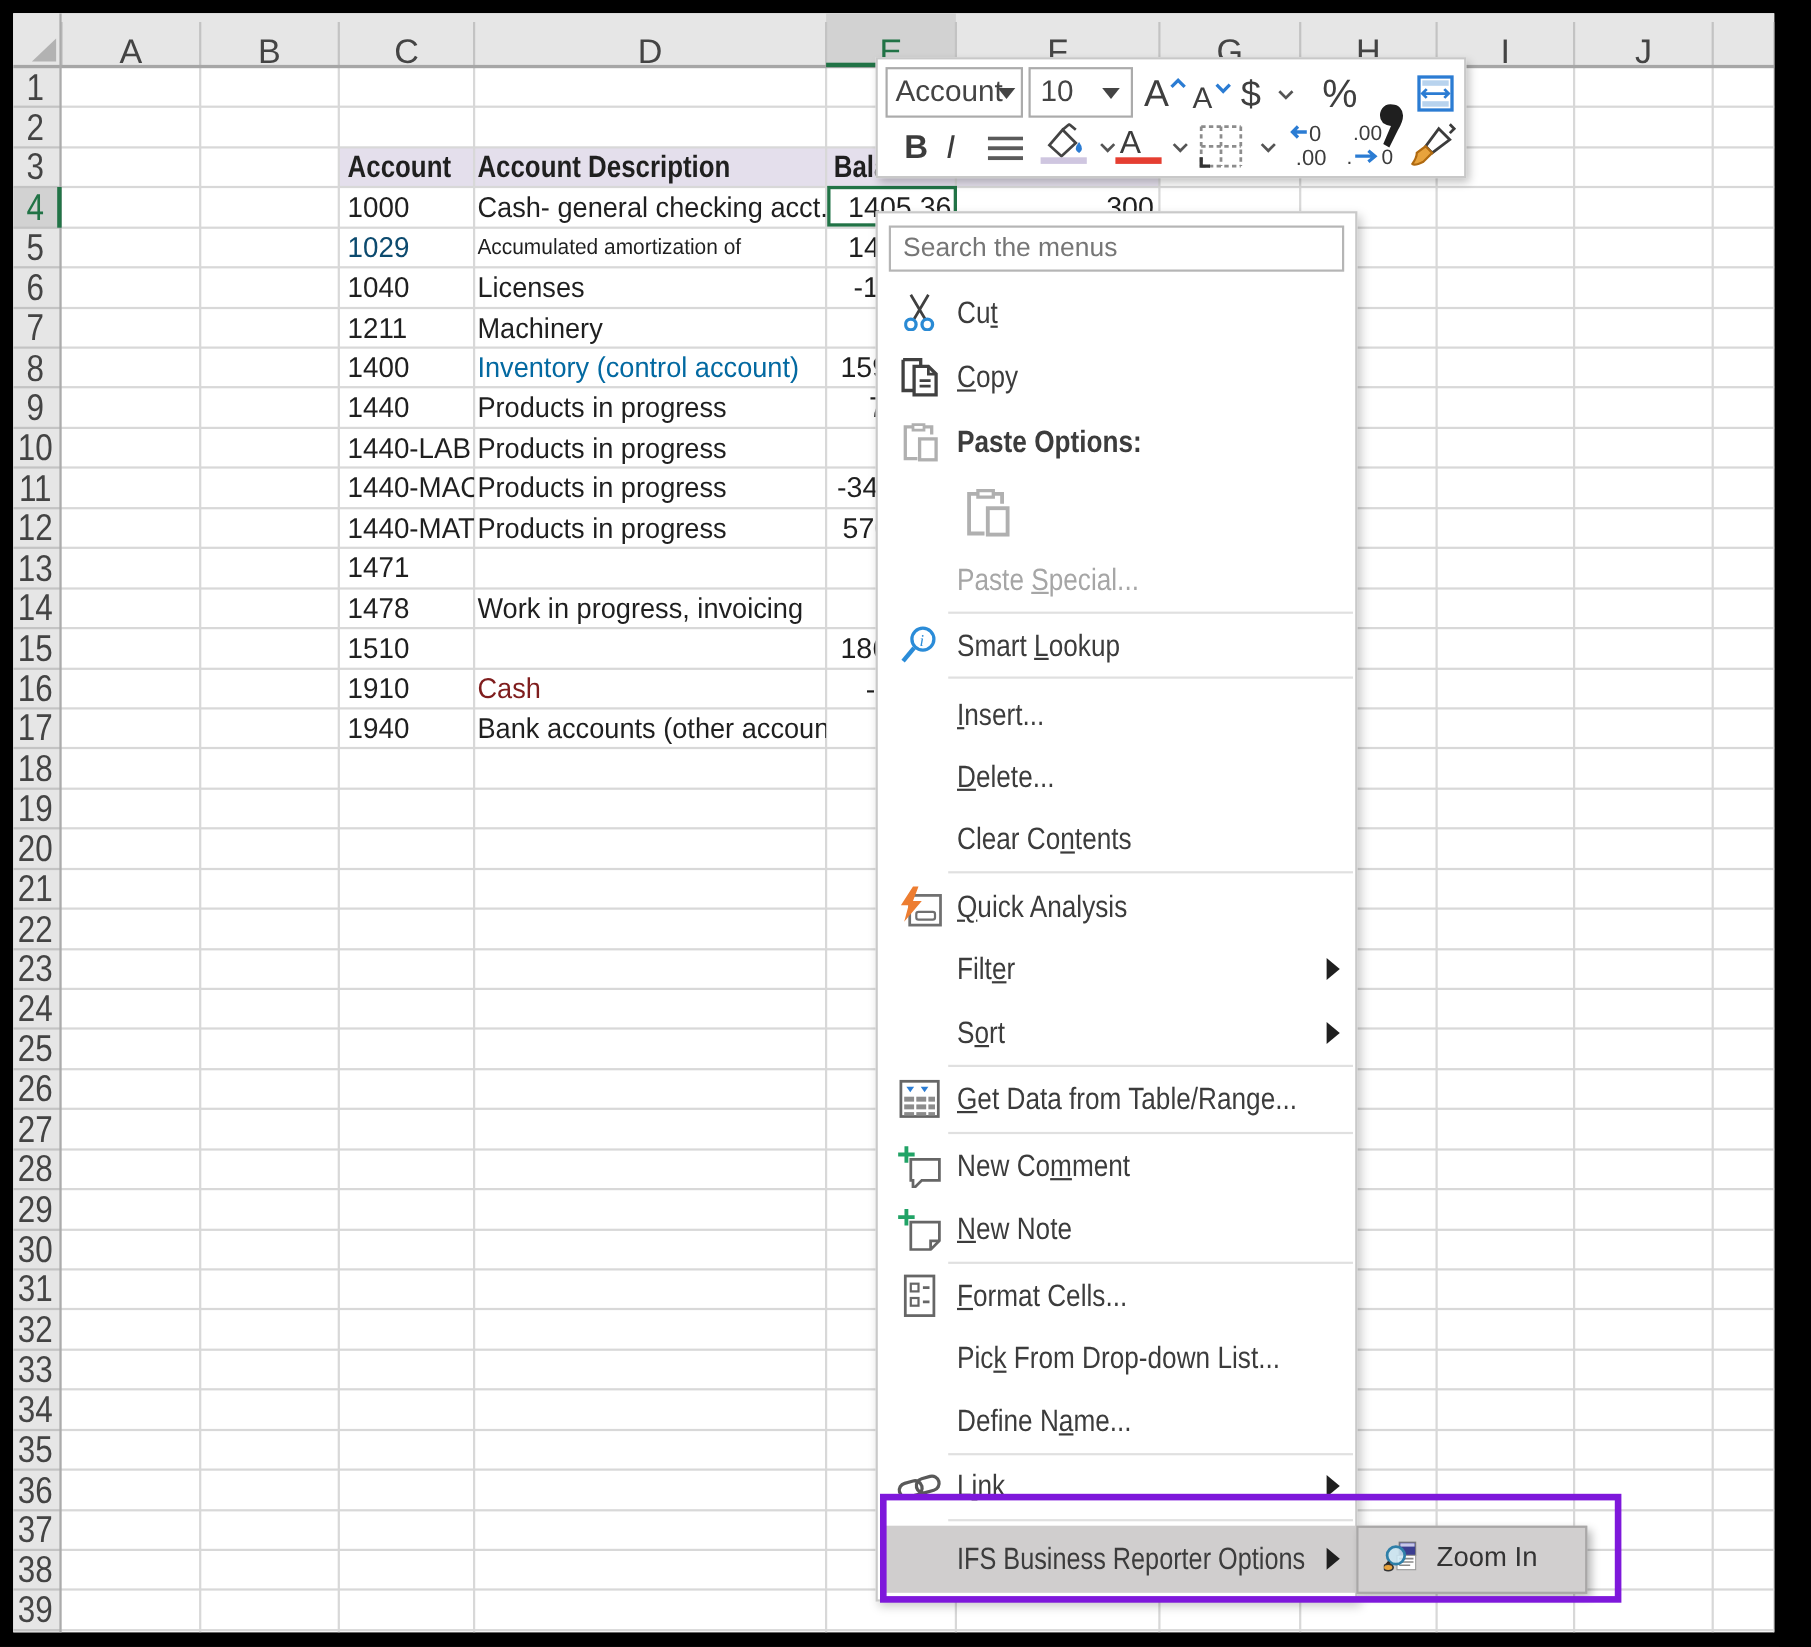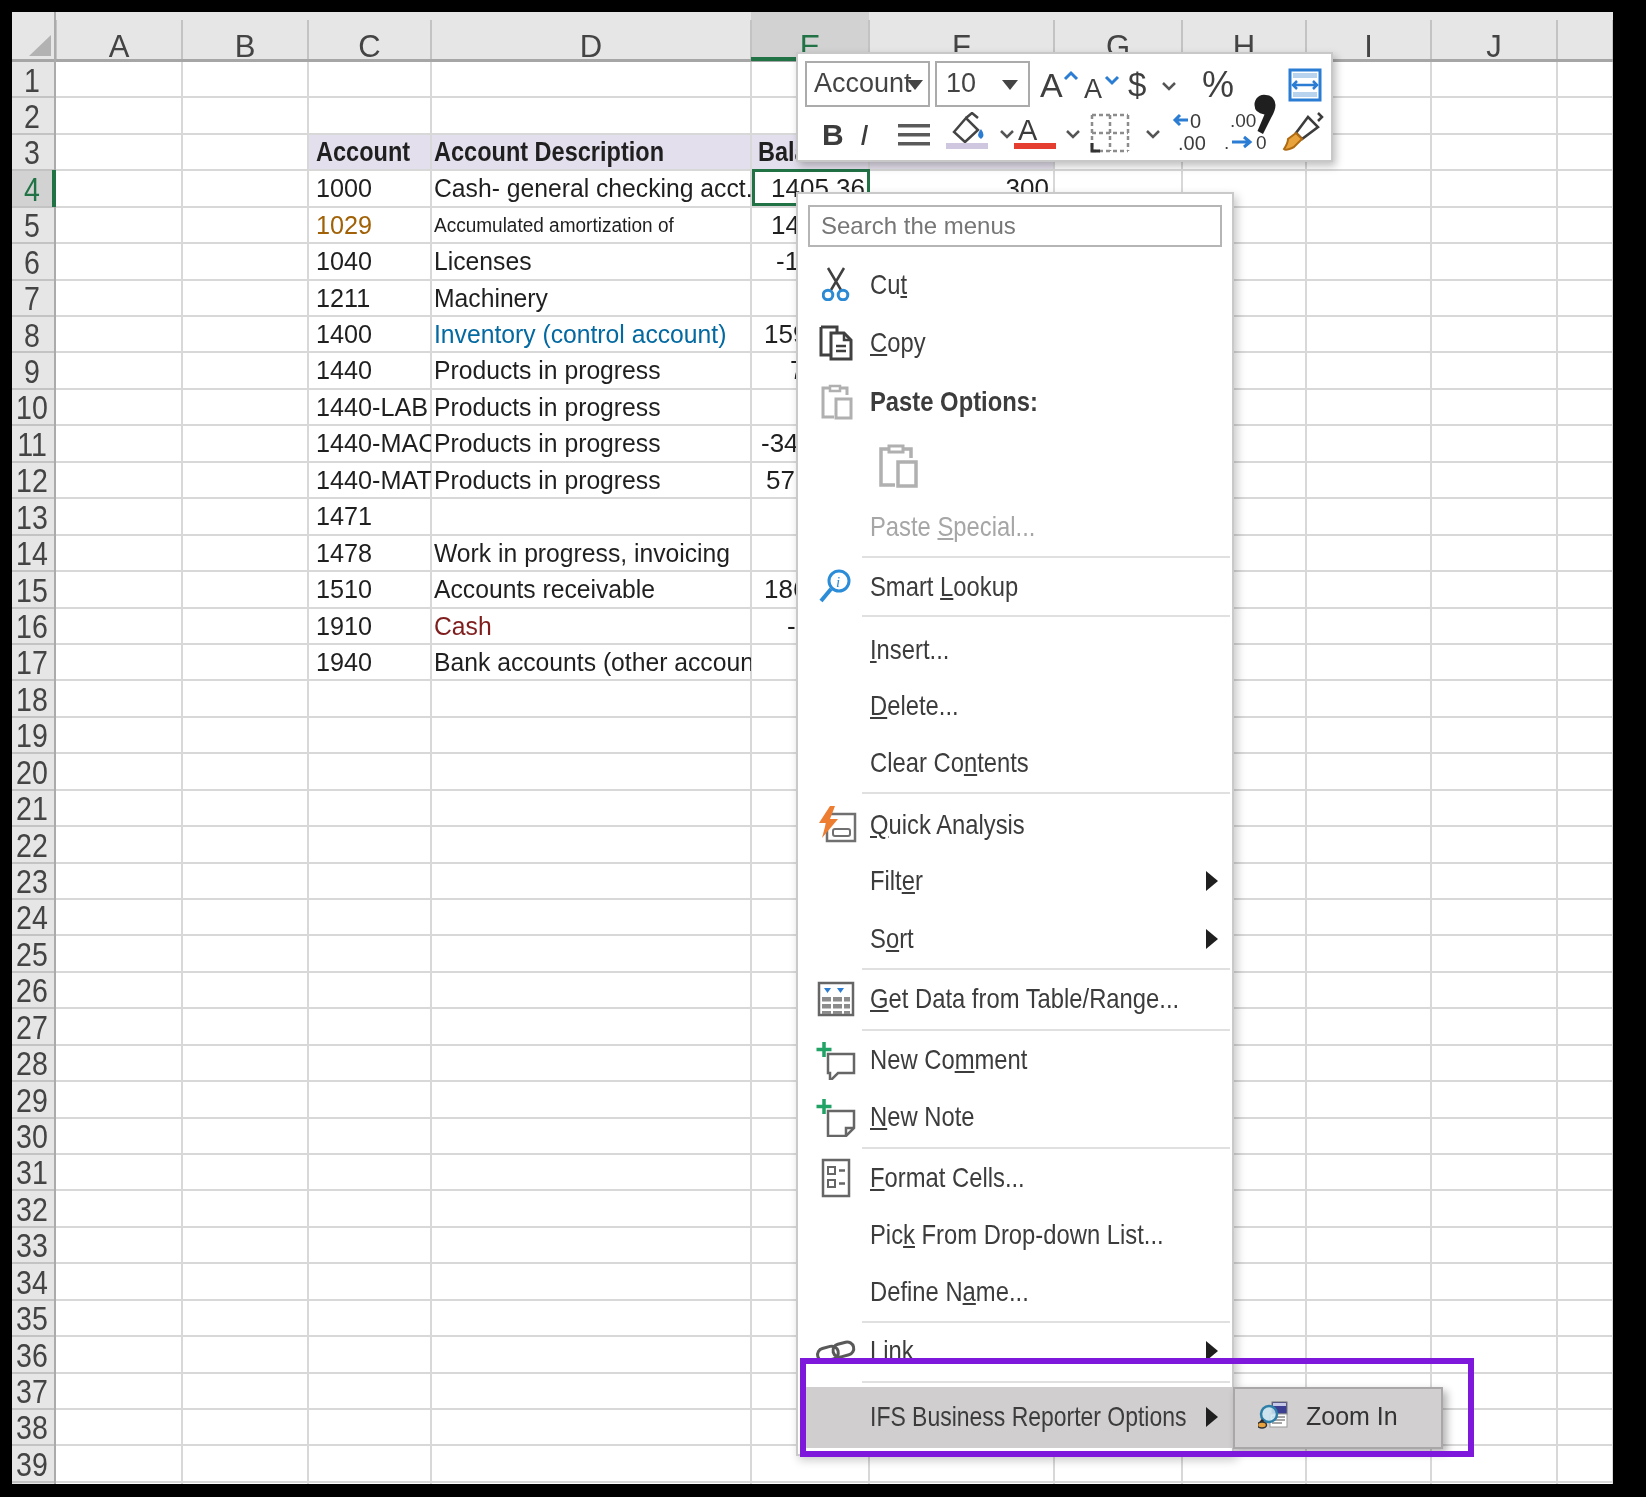--- a/index.html
+++ b/index.html
@@ -169,21 +169,21 @@
 <div class="abs" style="left:0;top:1397.4px;width:40px;text-align:center;font-size:34px;line-height:36.4px;color:#444444;transform:scaleX(0.84);">38</div>
 <div class="abs" style="left:0;top:1433.8px;width:40px;text-align:center;font-size:34px;line-height:36.4px;color:#444444;transform:scaleX(0.84);">39</div>
 <div class="abs" style="left:739px;top:45px;width:118px;height:4px;background:#217346;"></div>
 <div class="abs" style="left:40px;top:158.3px;width:4px;height:36.4px;background:#217346;"></div>
 <div class="abs" style="left:304px;top:121.9px;white-space:nowrap;font-size:28px;line-height:36.4px;color:#1f1f1f;font-weight:bold;"><span style="display:inline-block;white-space:nowrap;transform:scaleX(0.84);transform-origin:0 0;">Account</span></div>
 <div class="abs" style="left:422px;top:121.9px;white-space:nowrap;font-size:28px;line-height:36.4px;color:#1f1f1f;font-weight:bold;"><span style="display:inline-block;white-space:nowrap;transform:scaleX(0.84);transform-origin:0 0;">Account Description</span></div>
 <div class="abs" style="left:746px;top:121.9px;width:296px;overflow:hidden;white-space:nowrap;font-size:28px;line-height:36.4px;color:#1f1f1f;font-weight:bold;"><span style="display:inline-block;white-space:nowrap;transform:scaleX(0.84);transform-origin:0 0;">Balance</span></div>
 <div class="abs" style="left:304px;top:158.3px;width:115px;overflow:hidden;white-space:nowrap;font-size:26px;line-height:36.4px;color:#1f1f1f;"><span style="display:inline-block;white-space:nowrap;transform:scaleX(0.97);transform-origin:0 0;">1000</span></div>
 <div class="abs" style="left:422px;top:158.3px;width:317px;overflow:hidden;white-space:nowrap;font-size:26px;line-height:36.4px;color:#1f1f1f;"><span style="display:inline-block;white-space:nowrap;transform:scaleX(0.95);transform-origin:0 0;">Cash- general checking acct.</span></div>
 <div class="abs" style="left:759px;top:158.3px;white-space:nowrap;font-size:26px;line-height:36.4px;color:#1f1f1f;">1405.36</div>
-<div class="abs" style="left:304px;top:194.7px;width:115px;overflow:hidden;white-space:nowrap;font-size:26px;line-height:36.4px;color:#a16207;"><span style="display:inline-block;white-space:nowrap;transform:scaleX(0.97);transform-origin:0 0;">1029</span></div>
+<div class="abs" style="left:304px;top:194.7px;width:115px;overflow:hidden;white-space:nowrap;font-size:26px;line-height:36.4px;color:#0c4a6e;"><span style="display:inline-block;white-space:nowrap;transform:scaleX(0.97);transform-origin:0 0;">1029</span></div>
 <div class="abs" style="left:422px;top:194.7px;width:317px;overflow:hidden;white-space:nowrap;font-size:20px;line-height:36.4px;color:#1f1f1f;"><span style="display:inline-block;white-space:nowrap;transform:scaleX(0.95);transform-origin:0 0;">Accumulated amortization of</span></div>
 <div class="abs" style="left:759px;top:194.7px;white-space:nowrap;font-size:26px;line-height:36.4px;color:#1f1f1f;">1405.36</div>
 <div class="abs" style="left:304px;top:231.2px;width:115px;overflow:hidden;white-space:nowrap;font-size:26px;line-height:36.4px;color:#1f1f1f;"><span style="display:inline-block;white-space:nowrap;transform:scaleX(0.97);transform-origin:0 0;">1040</span></div>
 <div class="abs" style="left:422px;top:231.2px;width:317px;overflow:hidden;white-space:nowrap;font-size:26px;line-height:36.4px;color:#1f1f1f;"><span style="display:inline-block;white-space:nowrap;transform:scaleX(0.95);transform-origin:0 0;">Licenses</span></div>
 <div class="abs" style="left:764px;top:231.2px;white-space:nowrap;font-size:26px;line-height:36.4px;color:#1f1f1f;">-140.36</div>
 <div class="abs" style="left:304px;top:267.6px;width:115px;overflow:hidden;white-space:nowrap;font-size:26px;line-height:36.4px;color:#1f1f1f;"><span style="display:inline-block;white-space:nowrap;transform:scaleX(0.97);transform-origin:0 0;">1211</span></div>
 <div class="abs" style="left:422px;top:267.6px;width:317px;overflow:hidden;white-space:nowrap;font-size:26px;line-height:36.4px;color:#1f1f1f;"><span style="display:inline-block;white-space:nowrap;transform:scaleX(0.95);transform-origin:0 0;">Machinery</span></div>
 <div class="abs" style="left:304px;top:304.0px;width:115px;overflow:hidden;white-space:nowrap;font-size:26px;line-height:36.4px;color:#1f1f1f;"><span style="display:inline-block;white-space:nowrap;transform:scaleX(0.97);transform-origin:0 0;">1400</span></div>
 <div class="abs" style="left:422px;top:304.0px;width:317px;overflow:hidden;white-space:nowrap;font-size:26px;line-height:36.4px;color:#0369a1;"><span style="display:inline-block;white-space:nowrap;transform:scaleX(0.95);transform-origin:0 0;">Inventory (control account)</span></div>
 <div class="abs" style="left:752px;top:304.0px;white-space:nowrap;font-size:26px;line-height:36.4px;color:#1f1f1f;">1592.36</div>
@@ -195,21 +195,20 @@
 <div class="abs" style="left:304px;top:413.3px;width:115px;overflow:hidden;white-space:nowrap;font-size:26px;line-height:36.4px;color:#1f1f1f;"><span style="display:inline-block;white-space:nowrap;transform:scaleX(0.97);transform-origin:0 0;">1440-MACHINE</span></div>
 <div class="abs" style="left:422px;top:413.3px;width:317px;overflow:hidden;white-space:nowrap;font-size:26px;line-height:36.4px;color:#1f1f1f;"><span style="display:inline-block;white-space:nowrap;transform:scaleX(0.95);transform-origin:0 0;">Products in progress</span></div>
 <div class="abs" style="left:749px;top:413.3px;white-space:nowrap;font-size:26px;line-height:36.4px;color:#1f1f1f;">-3405.36</div>
 <div class="abs" style="left:304px;top:449.7px;width:115px;overflow:hidden;white-space:nowrap;font-size:26px;line-height:36.4px;color:#1f1f1f;"><span style="display:inline-block;white-space:nowrap;transform:scaleX(0.97);transform-origin:0 0;">1440-MATERIAL</span></div>
 <div class="abs" style="left:422px;top:449.7px;width:317px;overflow:hidden;white-space:nowrap;font-size:26px;line-height:36.4px;color:#1f1f1f;"><span style="display:inline-block;white-space:nowrap;transform:scaleX(0.95);transform-origin:0 0;">Products in progress</span></div>
 <div class="abs" style="left:754px;top:449.7px;white-space:nowrap;font-size:26px;line-height:36.4px;color:#1f1f1f;">5705.36</div>
 <div class="abs" style="left:304px;top:486.2px;width:115px;overflow:hidden;white-space:nowrap;font-size:26px;line-height:36.4px;color:#1f1f1f;"><span style="display:inline-block;white-space:nowrap;transform:scaleX(0.97);transform-origin:0 0;">1471</span></div>
 <div class="abs" style="left:304px;top:522.6px;width:115px;overflow:hidden;white-space:nowrap;font-size:26px;line-height:36.4px;color:#1f1f1f;"><span style="display:inline-block;white-space:nowrap;transform:scaleX(0.97);transform-origin:0 0;">1478</span></div>
 <div class="abs" style="left:422px;top:522.6px;width:317px;overflow:hidden;white-space:nowrap;font-size:26px;line-height:36.4px;color:#1f1f1f;"><span style="display:inline-block;white-space:nowrap;transform:scaleX(0.95);transform-origin:0 0;">Work in progress, invoicing</span></div>
 <div class="abs" style="left:304px;top:559.0px;width:115px;overflow:hidden;white-space:nowrap;font-size:26px;line-height:36.4px;color:#1f1f1f;"><span style="display:inline-block;white-space:nowrap;transform:scaleX(0.97);transform-origin:0 0;">1510</span></div>
-<div class="abs" style="left:422px;top:559.0px;width:317px;overflow:hidden;white-space:nowrap;font-size:26px;line-height:36.4px;color:#1f1f1f;"><span style="display:inline-block;white-space:nowrap;transform:scaleX(0.95);transform-origin:0 0;">Accounts receivable</span></div>
 <div class="abs" style="left:752px;top:559.0px;white-space:nowrap;font-size:26px;line-height:36.4px;color:#1f1f1f;">1860.36</div>
 <div class="abs" style="left:304px;top:595.5px;width:115px;overflow:hidden;white-space:nowrap;font-size:26px;line-height:36.4px;color:#1f1f1f;"><span style="display:inline-block;white-space:nowrap;transform:scaleX(0.97);transform-origin:0 0;">1910</span></div>
 <div class="abs" style="left:422px;top:595.5px;width:317px;overflow:hidden;white-space:nowrap;font-size:26px;line-height:36.4px;color:#7f1d1d;"><span style="display:inline-block;white-space:nowrap;transform:scaleX(0.95);transform-origin:0 0;">Cash</span></div>
 <div class="abs" style="left:775px;top:595.5px;white-space:nowrap;font-size:26px;line-height:36.4px;color:#1f1f1f;">-70.36</div>
 <div class="abs" style="left:304px;top:631.9px;width:115px;overflow:hidden;white-space:nowrap;font-size:26px;line-height:36.4px;color:#1f1f1f;"><span style="display:inline-block;white-space:nowrap;transform:scaleX(0.97);transform-origin:0 0;">1940</span></div>
 <div class="abs" style="left:422px;top:631.9px;width:317px;overflow:hidden;white-space:nowrap;font-size:26px;line-height:36.4px;color:#1f1f1f;"><span style="display:inline-block;white-space:nowrap;transform:scaleX(0.95);transform-origin:0 0;">Bank accounts (other accounts)</span></div>
 <div class="abs" style="left:777px;top:158.3px;width:260px;text-align:right;white-space:nowrap;font-size:26px;line-height:36.4px;color:#1f1f1f;">300</div>
 <div class="abs" style="left:740px;top:157px;width:118px;height:37px;border:3px solid #217346;"></div>
 </div>
 <div class="abs" style="left:796px;top:52px;width:537px;height:110px;background:#fff;border:2px solid #c8c8c8;box-shadow:3px 4px 8px rgba(0,0,0,0.25);z-index:10;">

